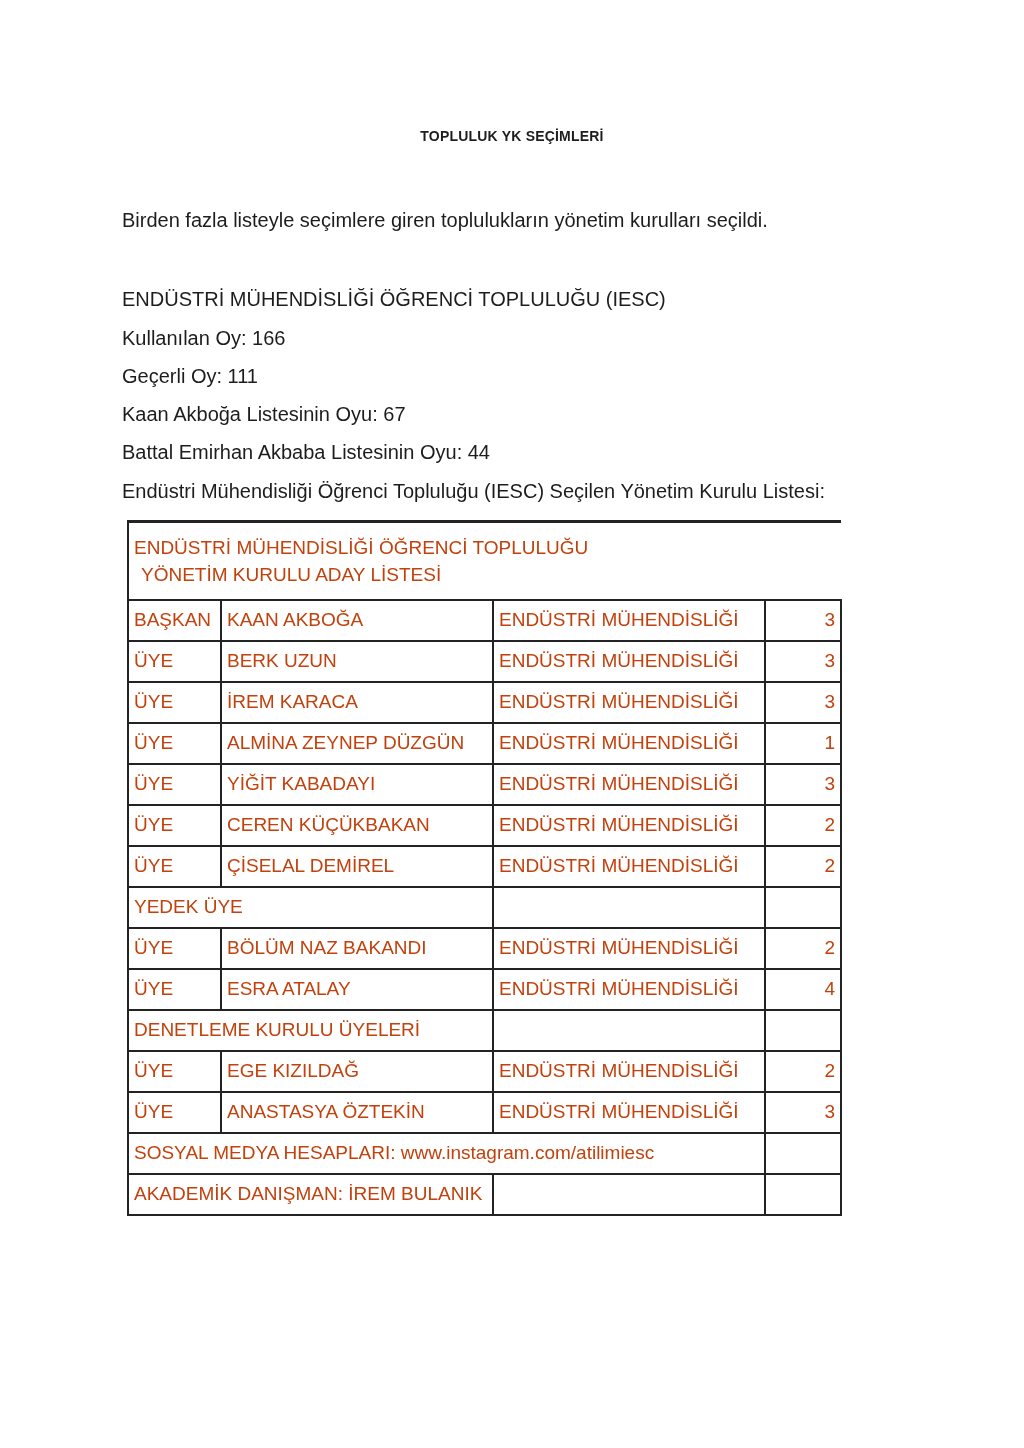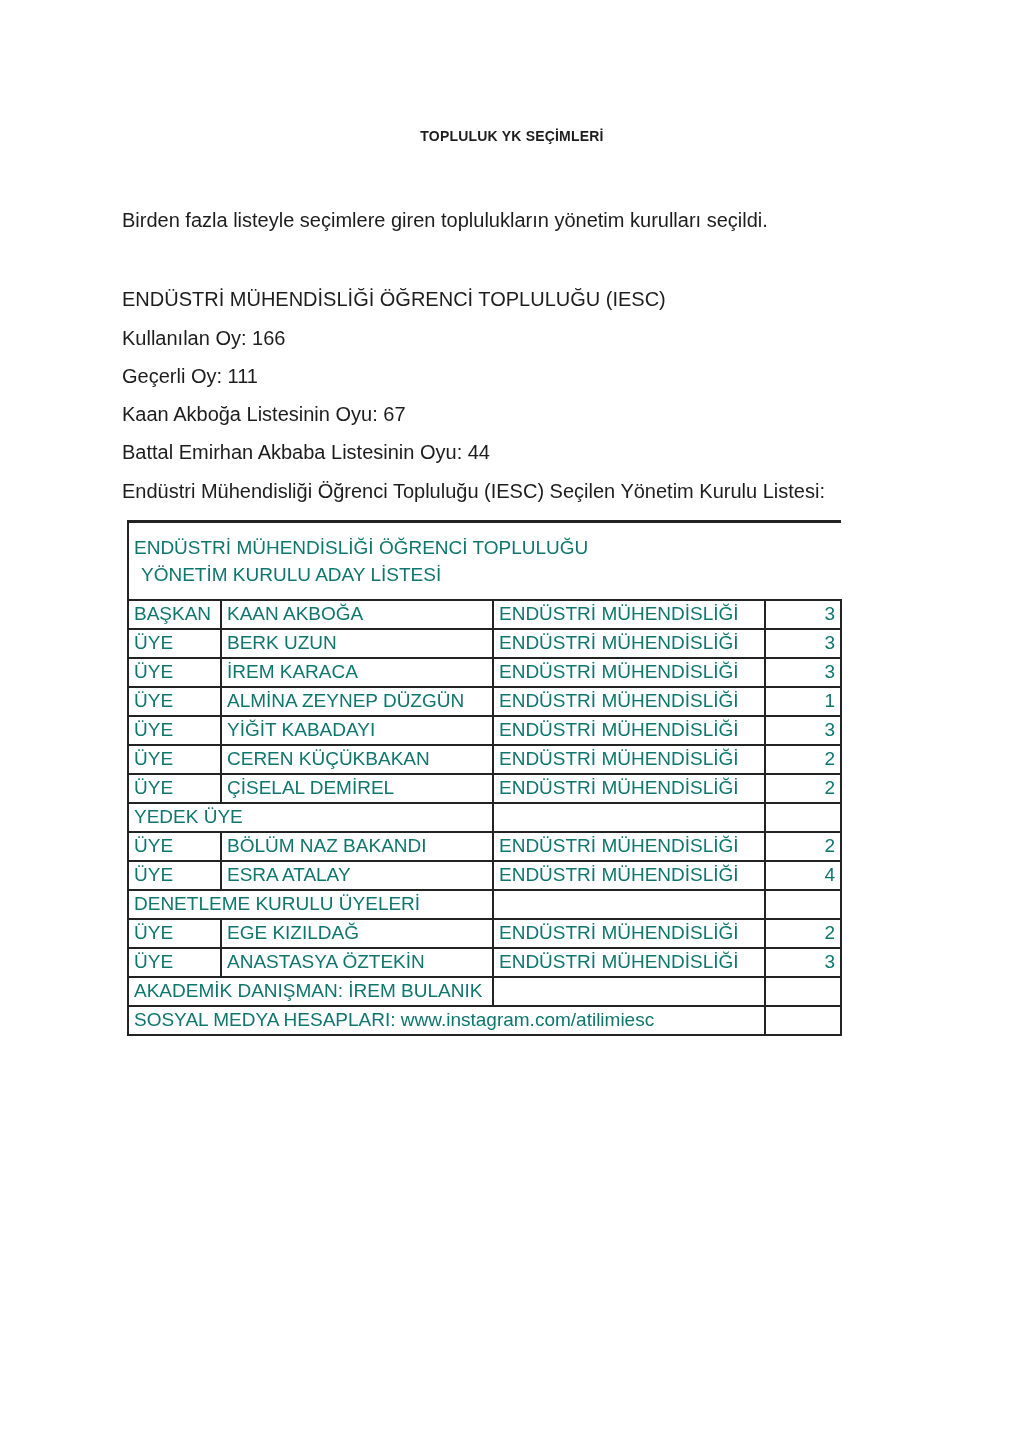--- a/index.html
+++ b/index.html
@@ -41,27 +41,27 @@
   .t-listhdr { top: 480px; }
 
   .board-table {
     position: absolute;
     left: 127px;
     top: 520px;
     width: 713px;
     border-collapse: collapse;
     table-layout: fixed;
     font-size: 19px;
-    color: #0f766e;
+    color: #c2410c;
     border-radius: 32px;
   }
   .board-table td {
     box-sizing: border-box;
     border: 2px solid #232323;
-    height: 29px;
+    height: 41px;
     padding: 0 0 0 5px;
     vertical-align: middle;
     overflow: hidden;
     white-space: nowrap;
   }
   .title-cell {
     border: none !important;
     border-top: 3px solid #232323 !important;
     border-left: 2px solid #232323 !important;
     height: 78px !important;
@@ -186,25 +186,25 @@
       <td class="c-grade">2</td>
     </tr>
     <tr>
       <td>ÜYE</td>
       <td>ANASTASYA ÖZTEKİN</td>
       <td>ENDÜSTRİ MÜHENDİSLİĞİ</td>
       <td class="c-grade">3</td>
     </tr>
 
     <tr>
+      <td colspan="3">SOSYAL MEDYA HESAPLARI: www.instagram.com/atilimiesc</td>
+      <td class="c-grade"></td>
+    </tr>
+
+    <tr>
       <td colspan="2">AKADEMİK DANIŞMAN: İREM BULANIK</td>
       <td></td>
       <td class="c-grade"></td>
     </tr>
-
-    <tr>
-      <td colspan="3">SOSYAL MEDYA HESAPLARI: www.instagram.com/atilimiesc</td>
-      <td class="c-grade"></td>
-    </tr>
   </tbody>
     </table>
 
 </div>
 
 </body></html>

